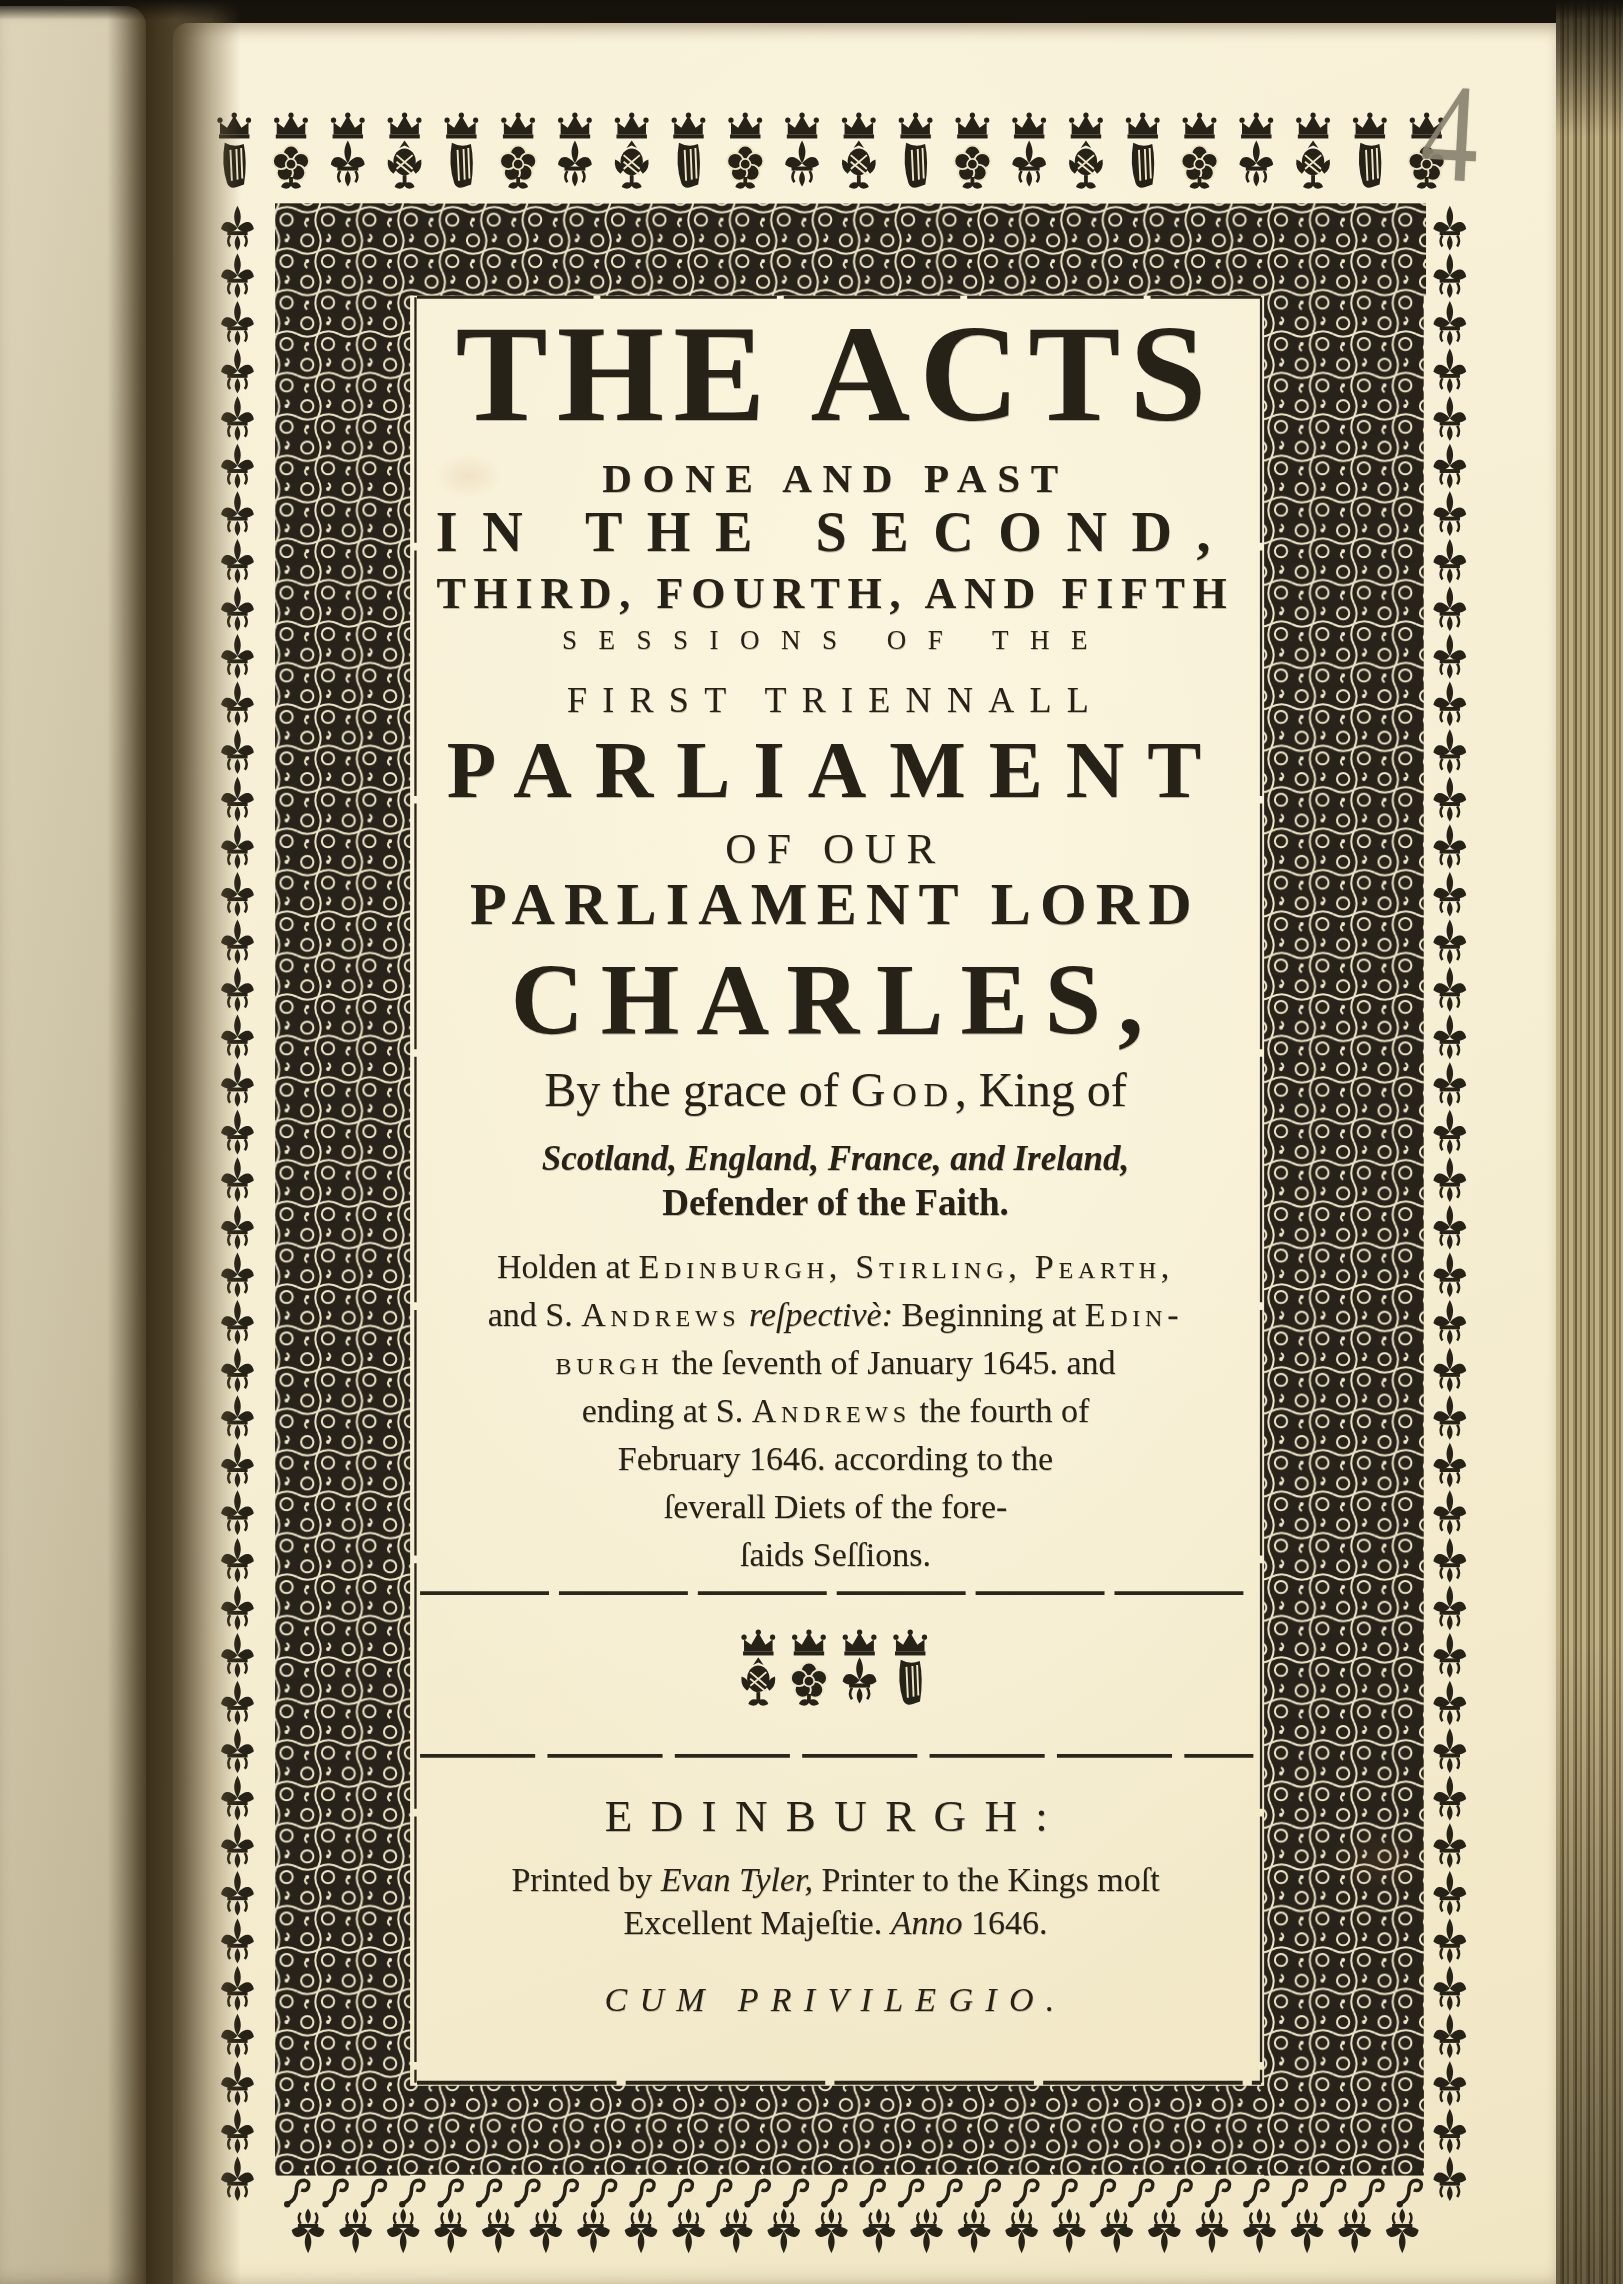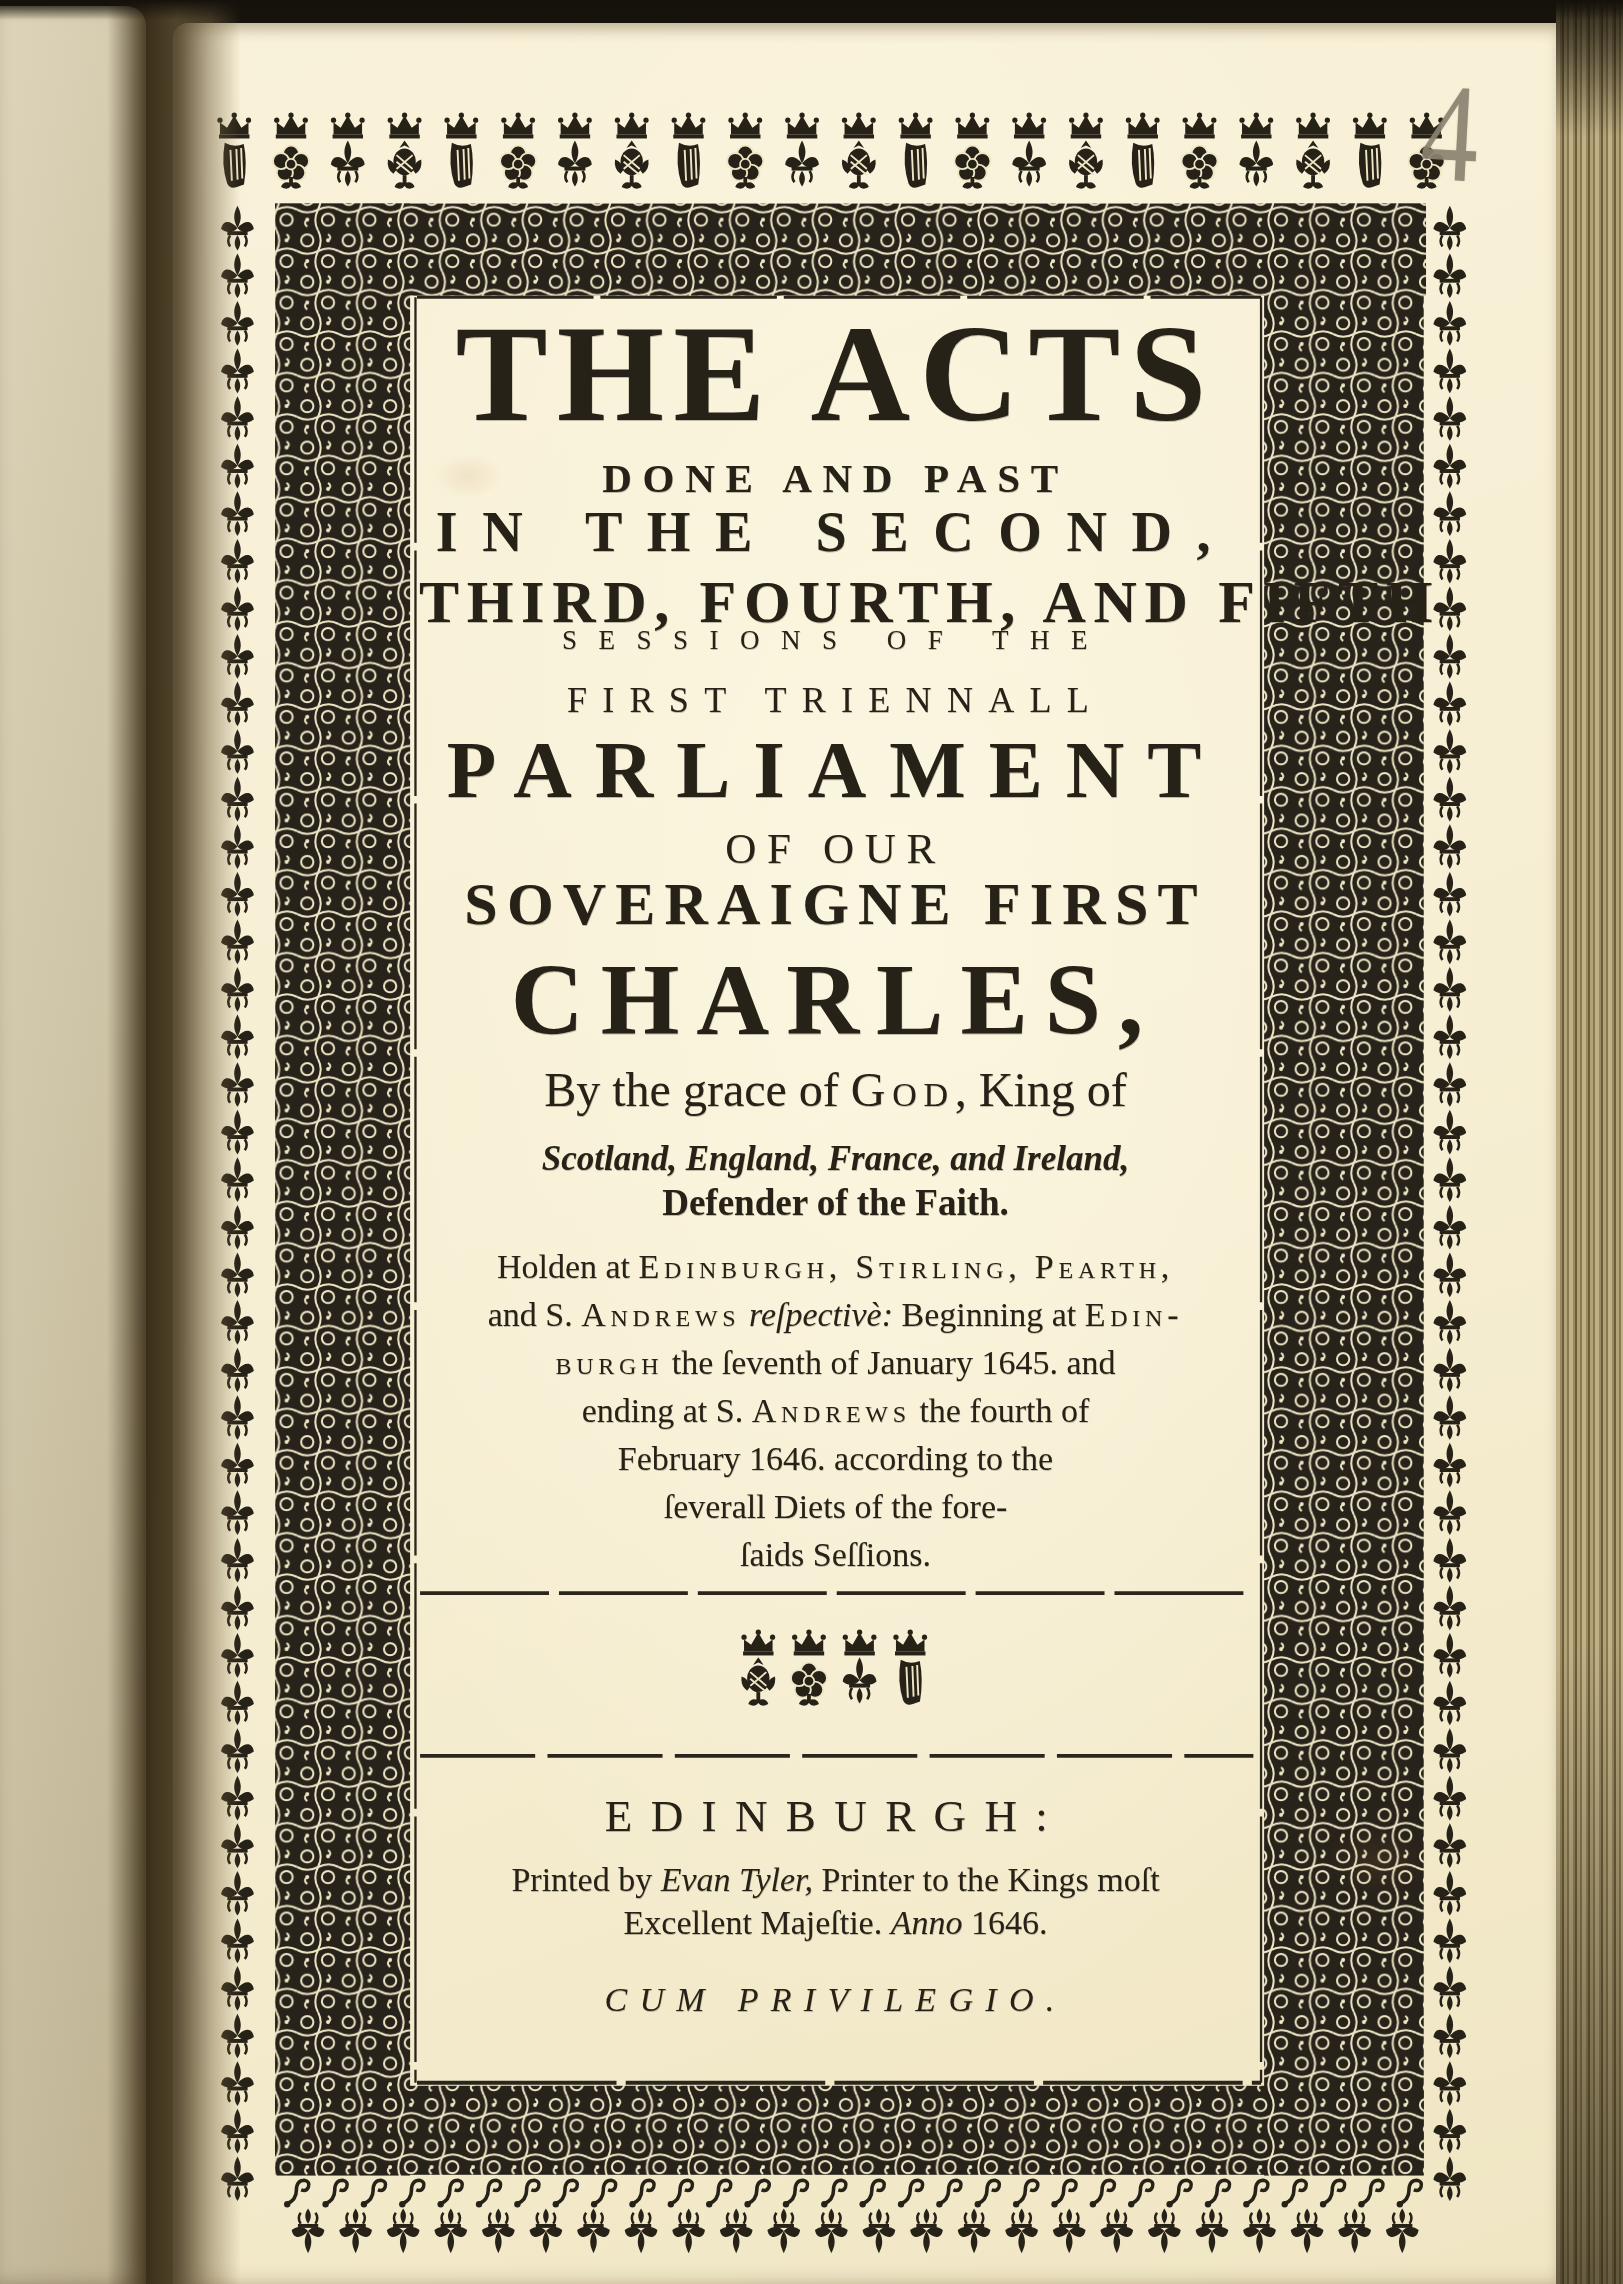--- a/index.html
+++ b/index.html
@@ -34,21 +34,21 @@
   .frame-svg{position:absolute;left:0;top:0;z-index:1;}
 
   
   .textcol{position:absolute;left:246px;top:4px;width:833px;height:100%;z-index:6;
     text-align:center;color:#272217;}
   .tl{position:absolute;left:0;width:100%;line-height:1;white-space:nowrap;
       text-shadow:0.5px 0.7px 0 rgba(45,36,22,.28);}
   .t-acts       {top:278px;font-size:138px;font-weight:700;letter-spacing:9.2px;}
   .t-done       {top:431px;font-size:41px;font-weight:700;letter-spacing:10.7px;}
   .t-second     {top:477px;font-size:56px;font-weight:700;letter-spacing:24.6px;}
-  .t-third      {top:545px;font-size:60px;font-weight:700;letter-spacing:7.7px;}
+  .t-third      {top:545px;font-size:44px;font-weight:700;letter-spacing:7.7px;}
   .t-sessions   {top:600px;font-size:27px;letter-spacing:21.5px;}
   .t-first      {top:655px;font-size:36px;letter-spacing:15.3px;}
   .t-parliament {top:703px;font-size:81px;font-weight:700;letter-spacing:23px;}
   .t-ofour      {top:800px;font-size:43px;letter-spacing:10.7px;}
   .t-soveraigne {top:847px;font-size:60px;font-weight:700;letter-spacing:9.2px;}
   .t-charles    {top:923px;font-size:101px;font-weight:700;letter-spacing:17px;}
   .t-grace      {top:1039px;font-size:48px;}
   .t-realms     {top:1114px;font-size:35px;font-style:italic;font-weight:700;font-family:Liberation Serif, serif;}
   .t-defender   {top:1157px;font-size:37px;font-weight:700;}
   .holden{position:absolute;top:1216px;left:0;width:100%;font-size:34px;line-height:48px;}
@@ -369,21 +369,21 @@
 
     <div class="textcol">
       <div class="tl t-acts">THE ACTS</div>
       <div class="tl t-done">DONE AND PAST</div>
       <div class="tl t-second">IN THE SECOND,</div>
       <div class="tl t-third">THIRD, FOURTH, AND FIFTH</div>
       <div class="tl t-sessions">SESSIONS OF THE</div>
       <div class="tl t-first">FIRST TRIENNALL</div>
       <div class="tl t-ofour">OF OUR</div>
       <div class="tl t-parliament">PARLIAMENT</div>
-      <div class="tl t-soveraigne">SOVERAIGNE FIRST</div>
+      <div class="tl t-soveraigne">PARLIAMENT LORD</div>
       <div class="tl t-charles">CHARLES,</div>
 
       <div class="tl t-grace"><span class="seg-rm">By the grace of </span><span class="seg-sc">God</span><span class="seg-rm">, King of</span></div>
       <div class="tl t-realms">Scotland, England, France, and Ireland,</div>
       <div class="tl t-defender">Defender of the Faith.</div>
 
       <div class="holden">
         <div class="hl"><span class="seg-rm">Holden at </span><span class="seg-sc">Edinburgh, Stirling, Pearth,</span></div>
         <div class="hl"><span class="seg-rm">and S. </span><span class="seg-sc">Andrews</span><span class="seg-it"> reſpectivè: </span><span class="seg-rm">Beginning at </span><span class="seg-sc">Edin-</span></div>
         <div class="hl"><span class="seg-sc">burgh</span><span class="seg-rm"> the ſeventh of January 1645. and</span></div>

